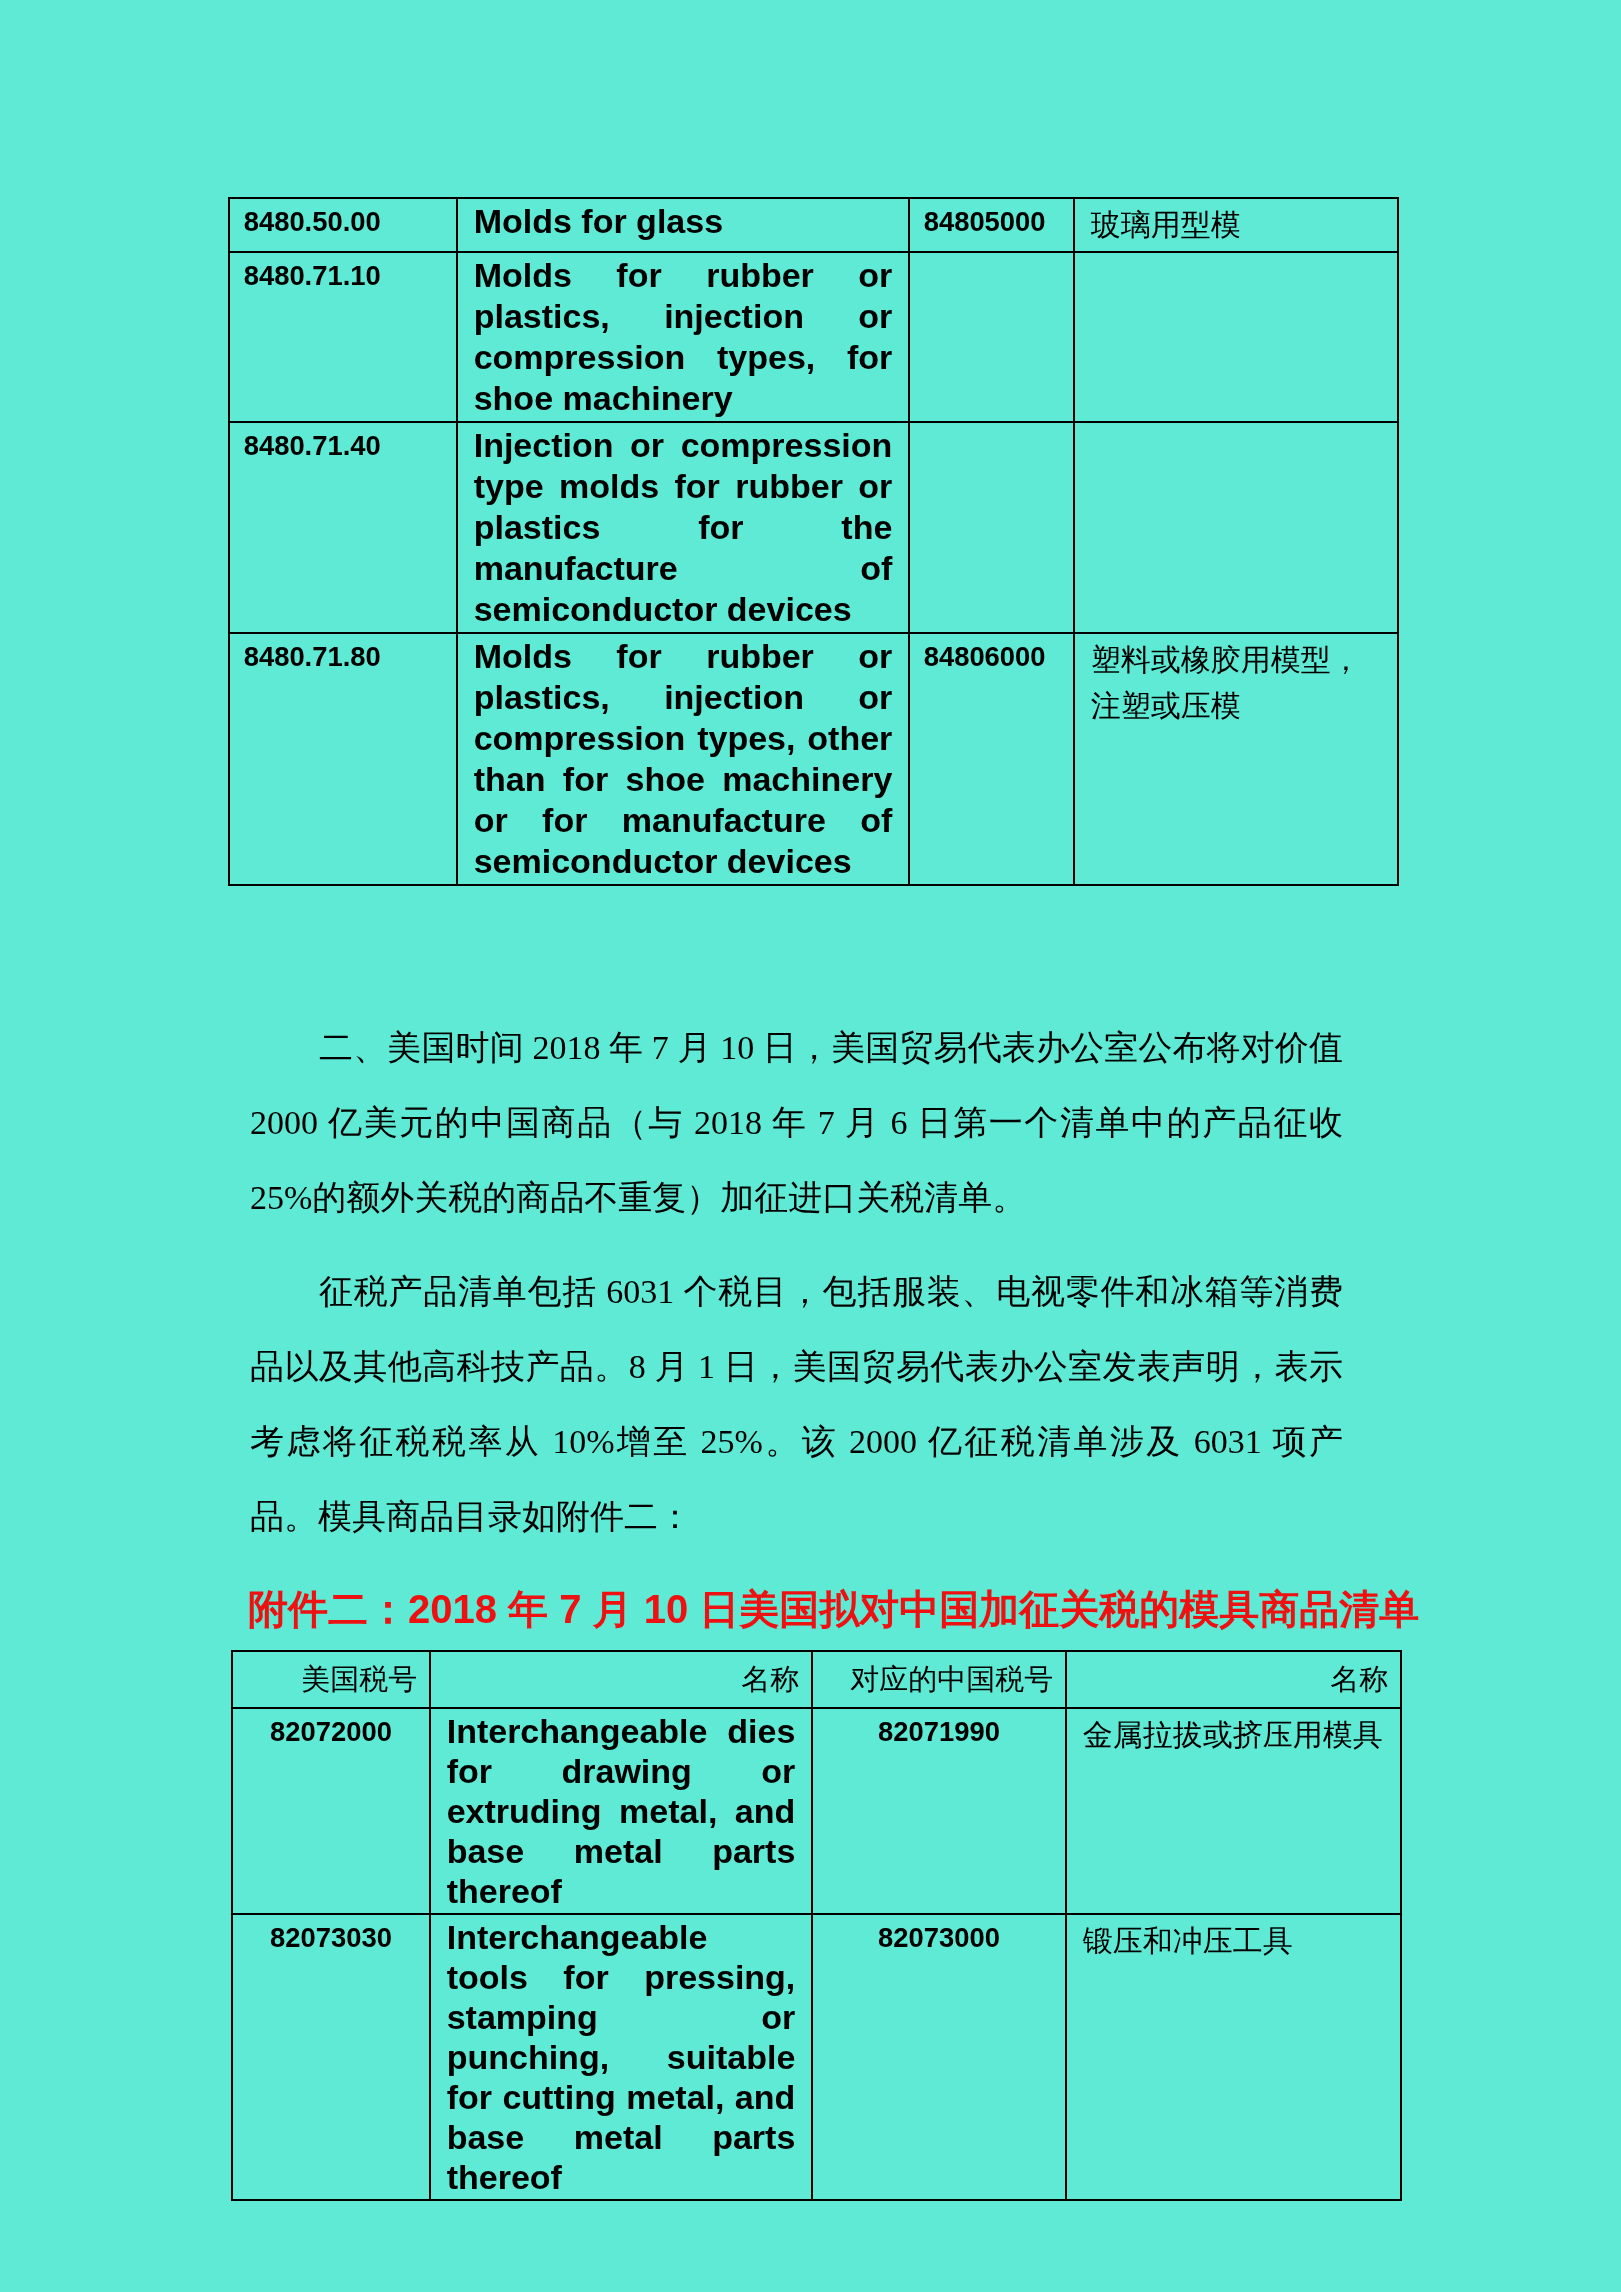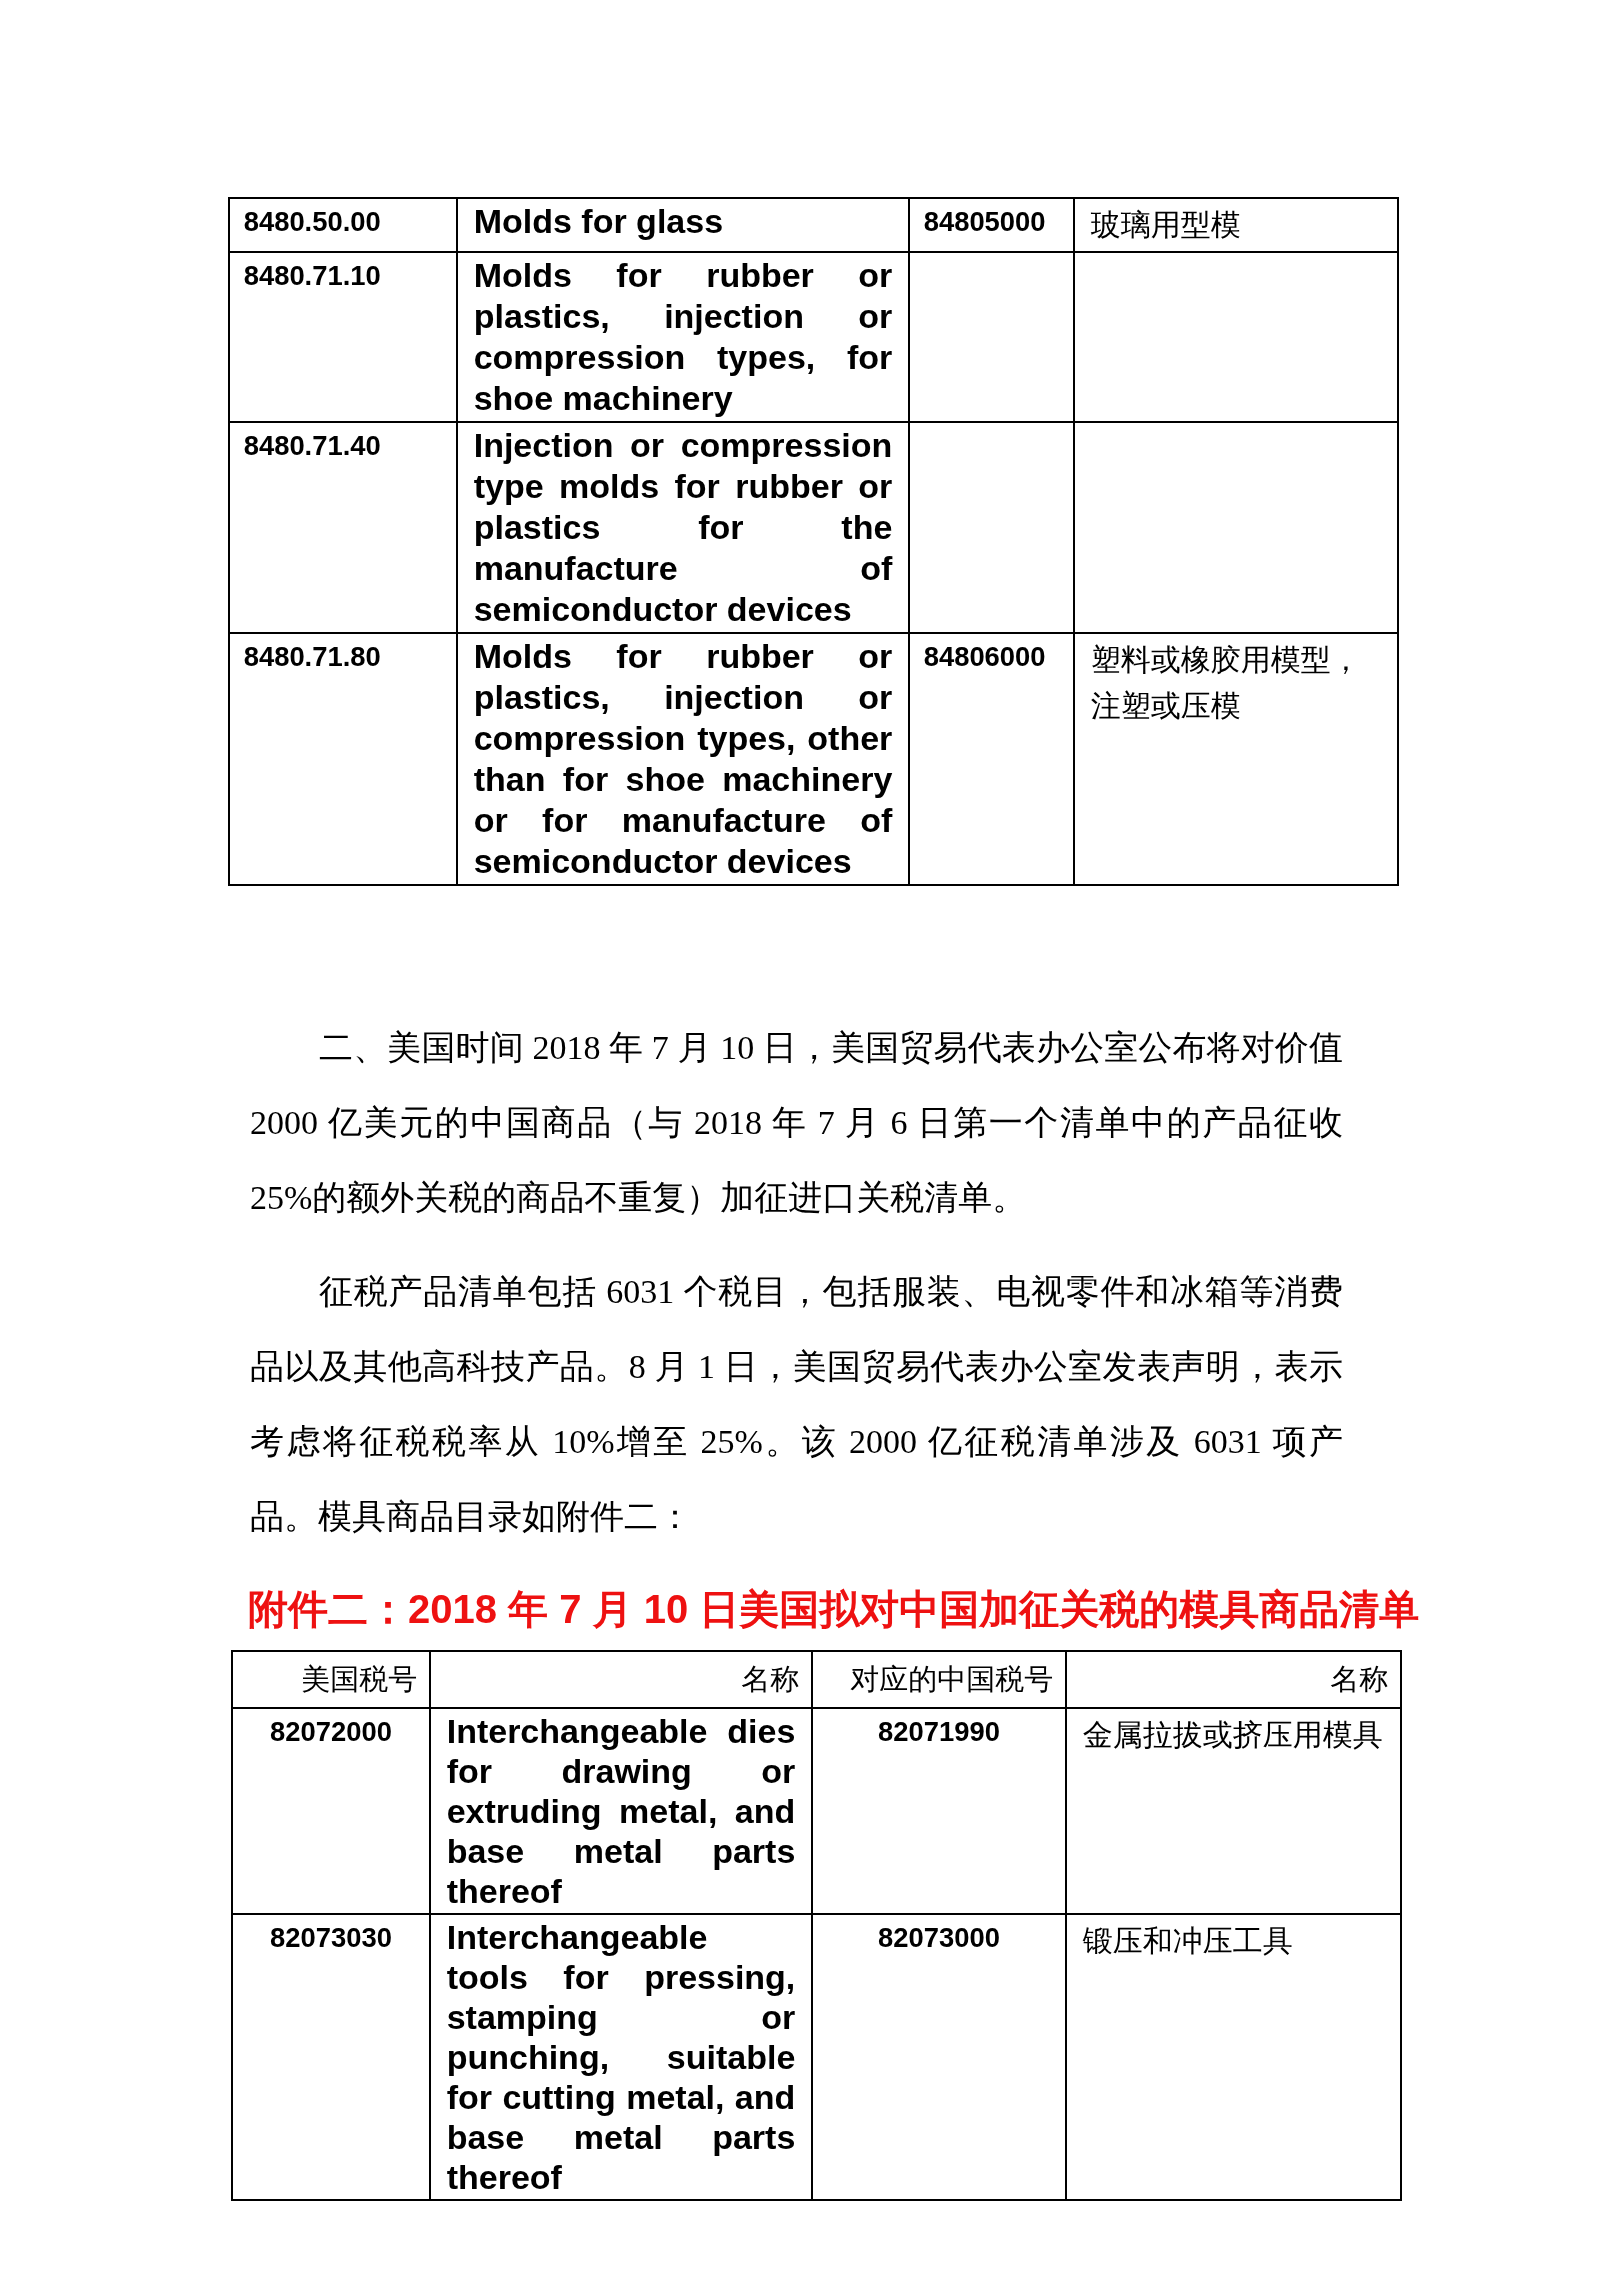--- a/index.html
+++ b/index.html
@@ -1,19 +1,19 @@
 <!DOCTYPE html>
 <html><head>
 <meta charset="utf-8">
 <style>
   html,body{margin:0;padding:0;background:#888;}
   .page{
     position:relative;
     width:1621px;height:2293px;
-    background:#ffffff;
+    background:#5eead4;
     color:#000;
     font-family:"Liberation Serif","DejaVu Serif",serif;
     overflow:hidden;
   }
   table{border-collapse:collapse;table-layout:fixed;}
   td,th{border:2.9px solid #000;vertical-align:top;overflow:hidden;}
 
   
   .t1{position:absolute;left:228px;top:197px;width:1169px;}
   .t1 .c1{width:228px;}

